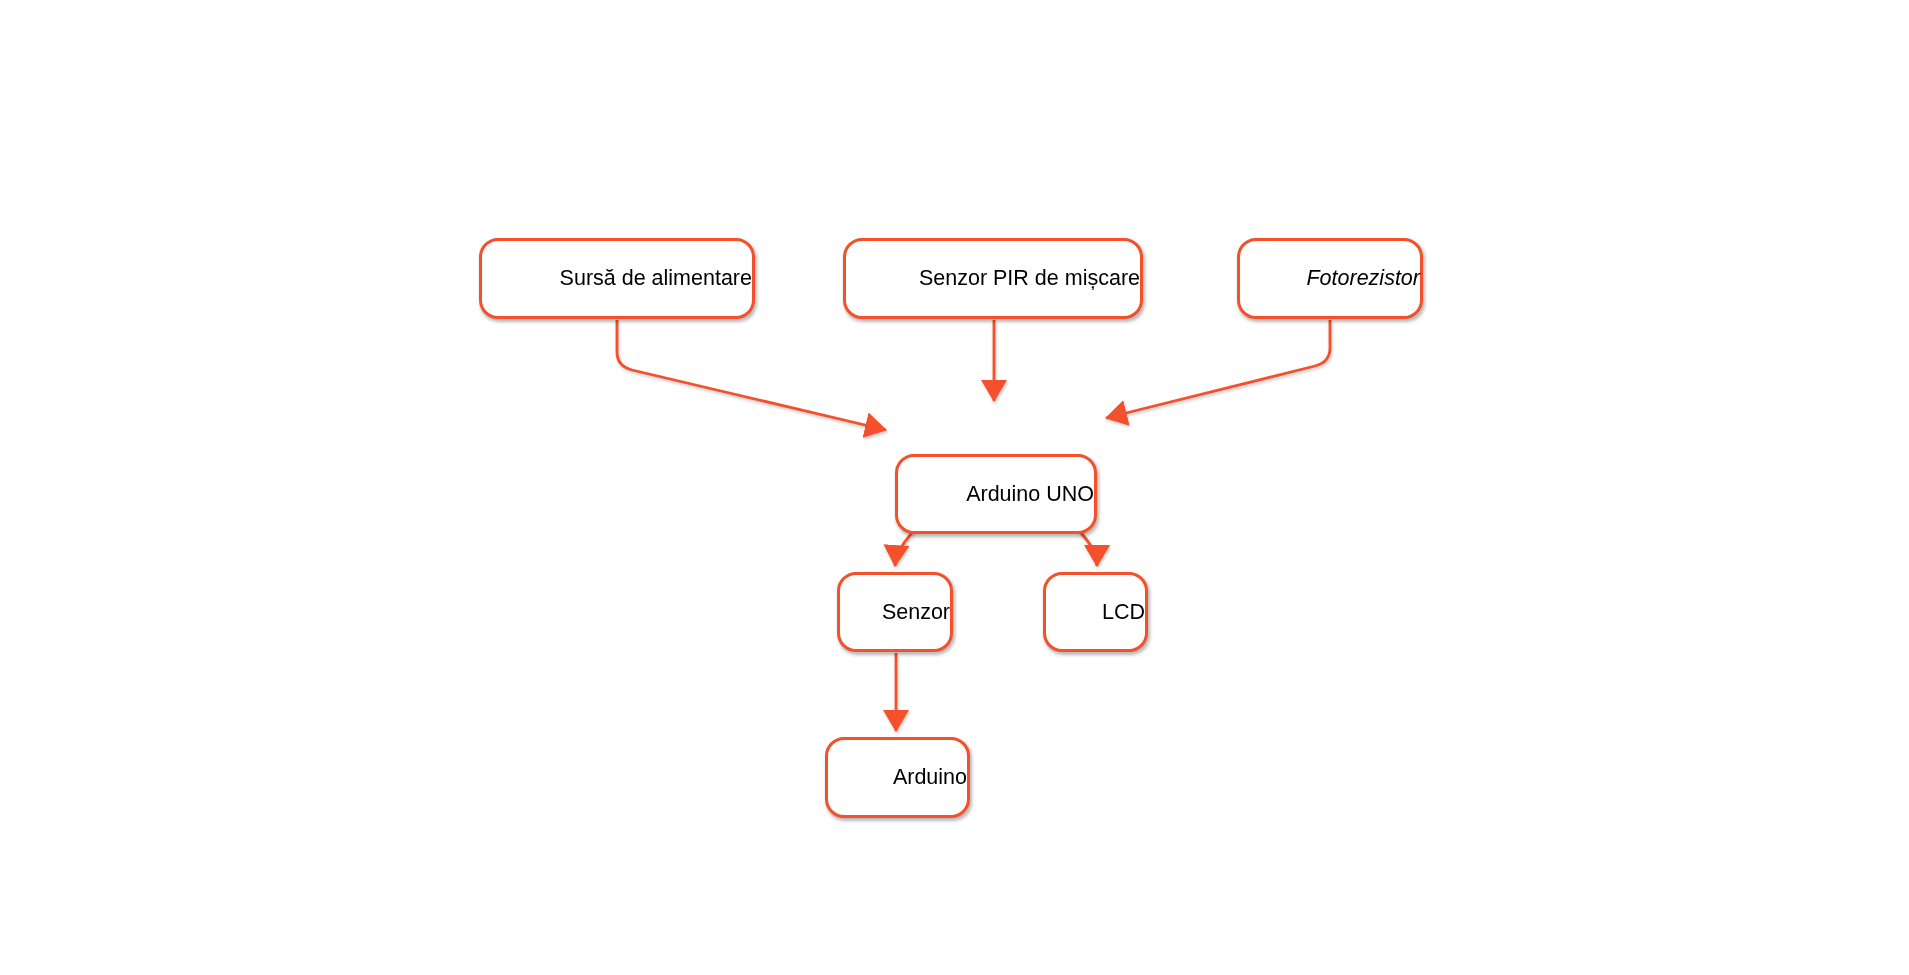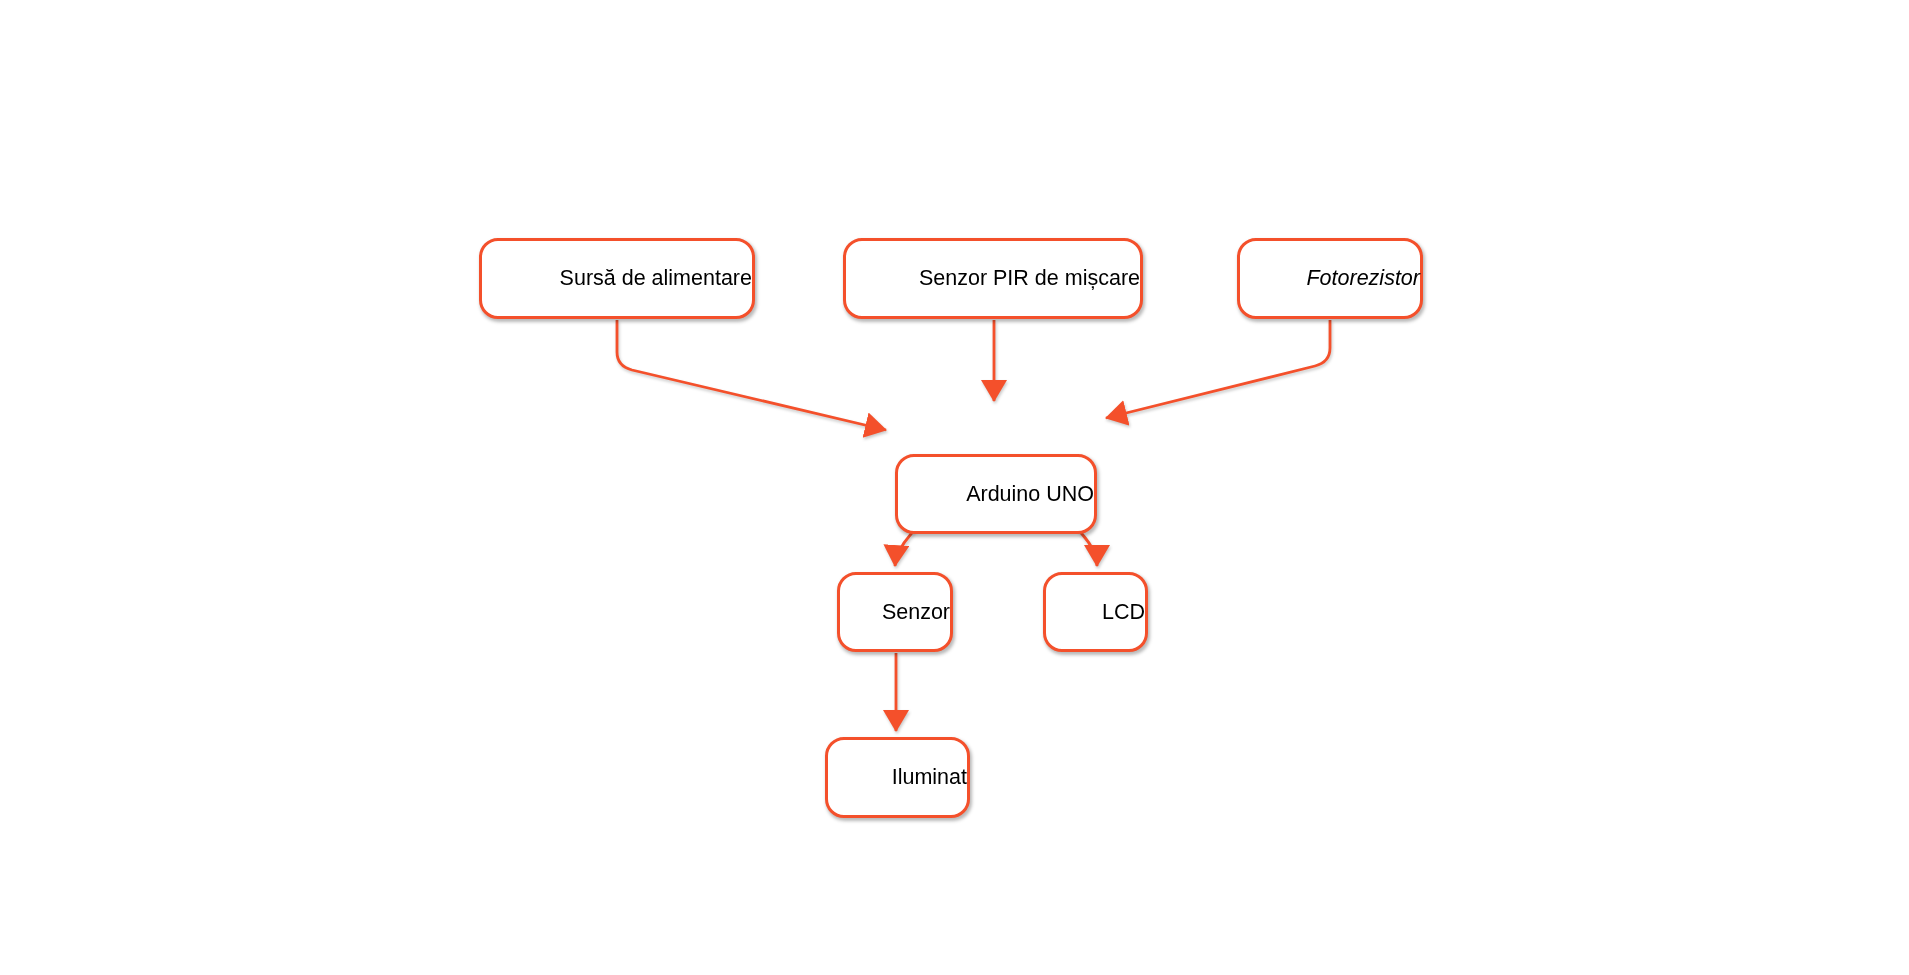--- a/index.html
+++ b/index.html
@@ -99,16 +99,16 @@
 
   <div class="node node-releu">
     <span>Senzor</span>
   </div>
 
   <div class="node node-lcd">
     <span>LCD</span>
   </div>
 
   <div class="node node-iluminat">
-    <span>Iluminat</span>
+    <span>Arduino</span>
   </div>
 
 </div>
 
 </body></html>

